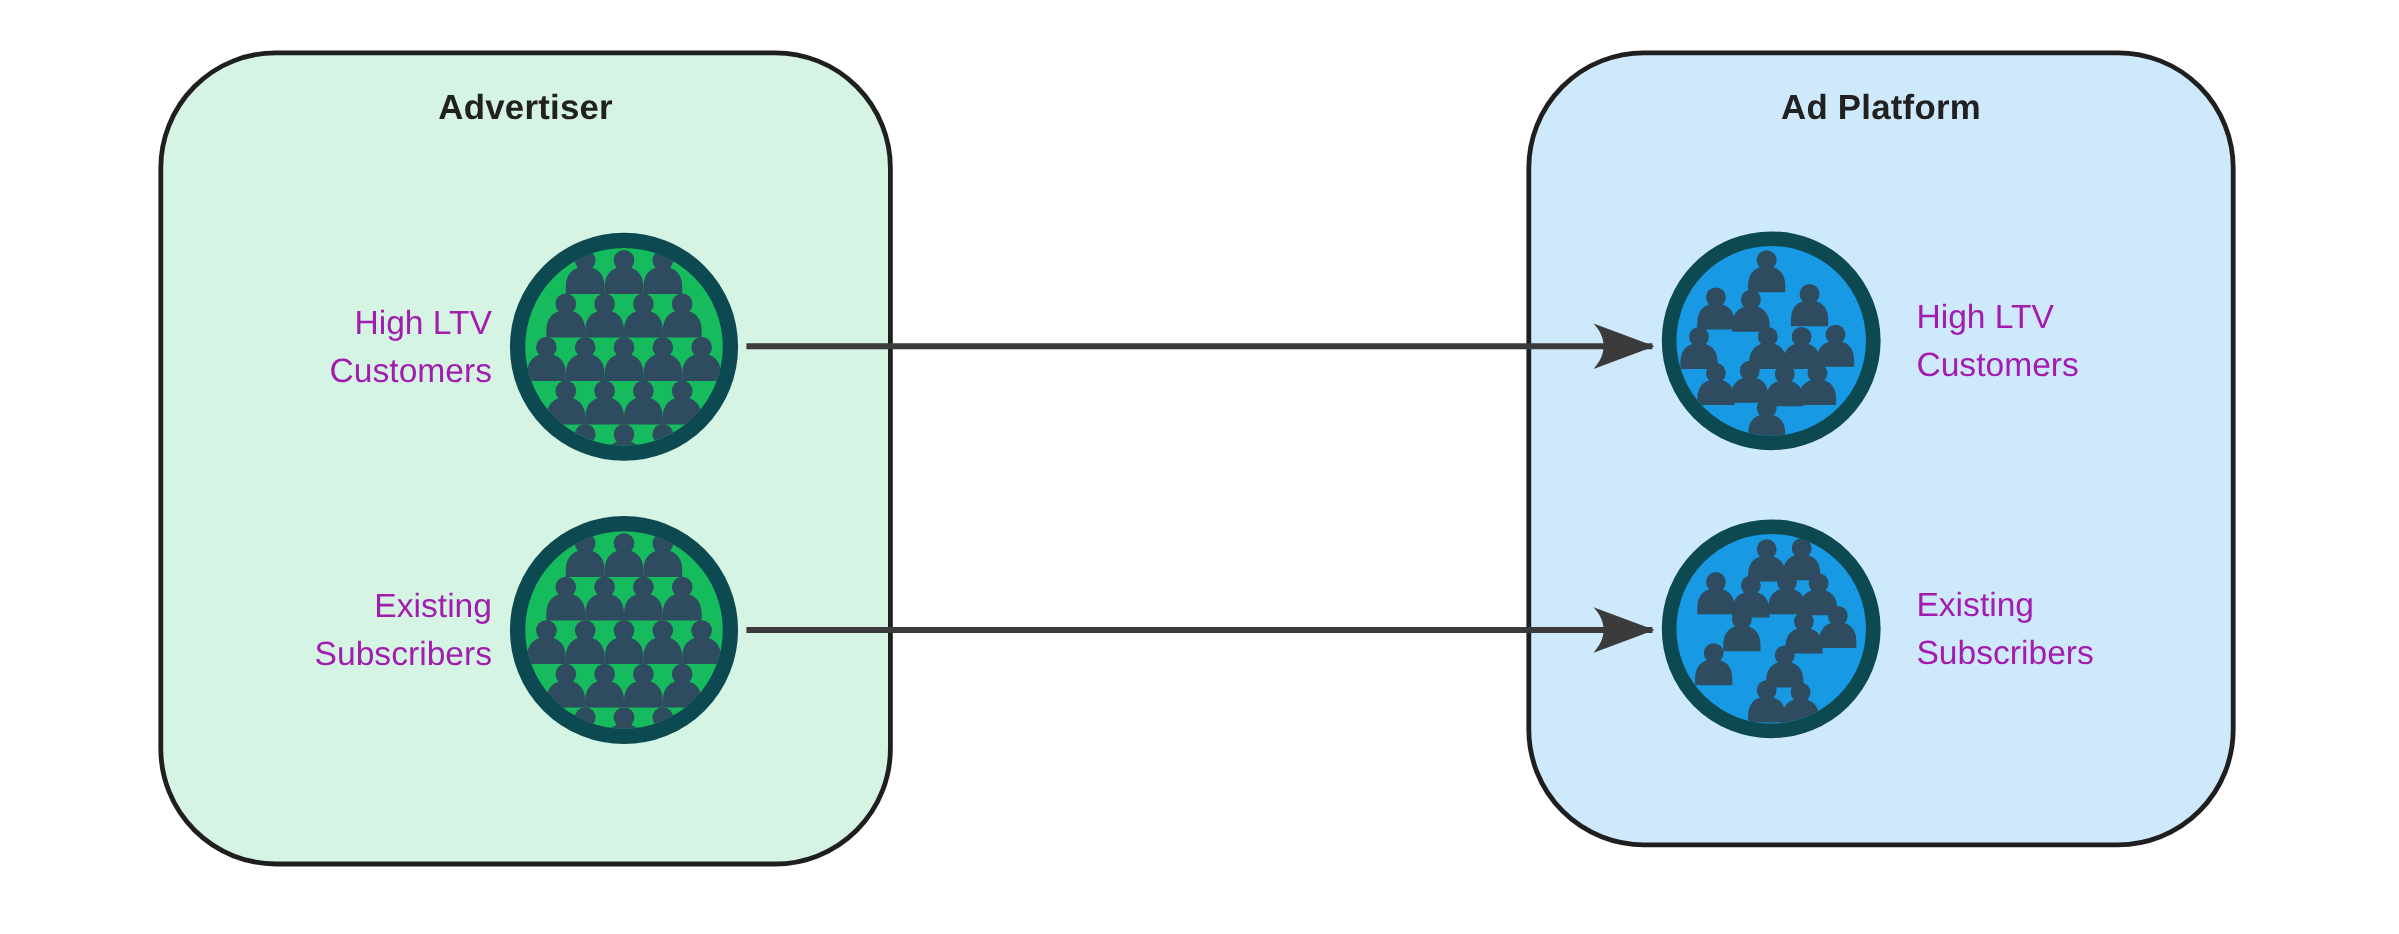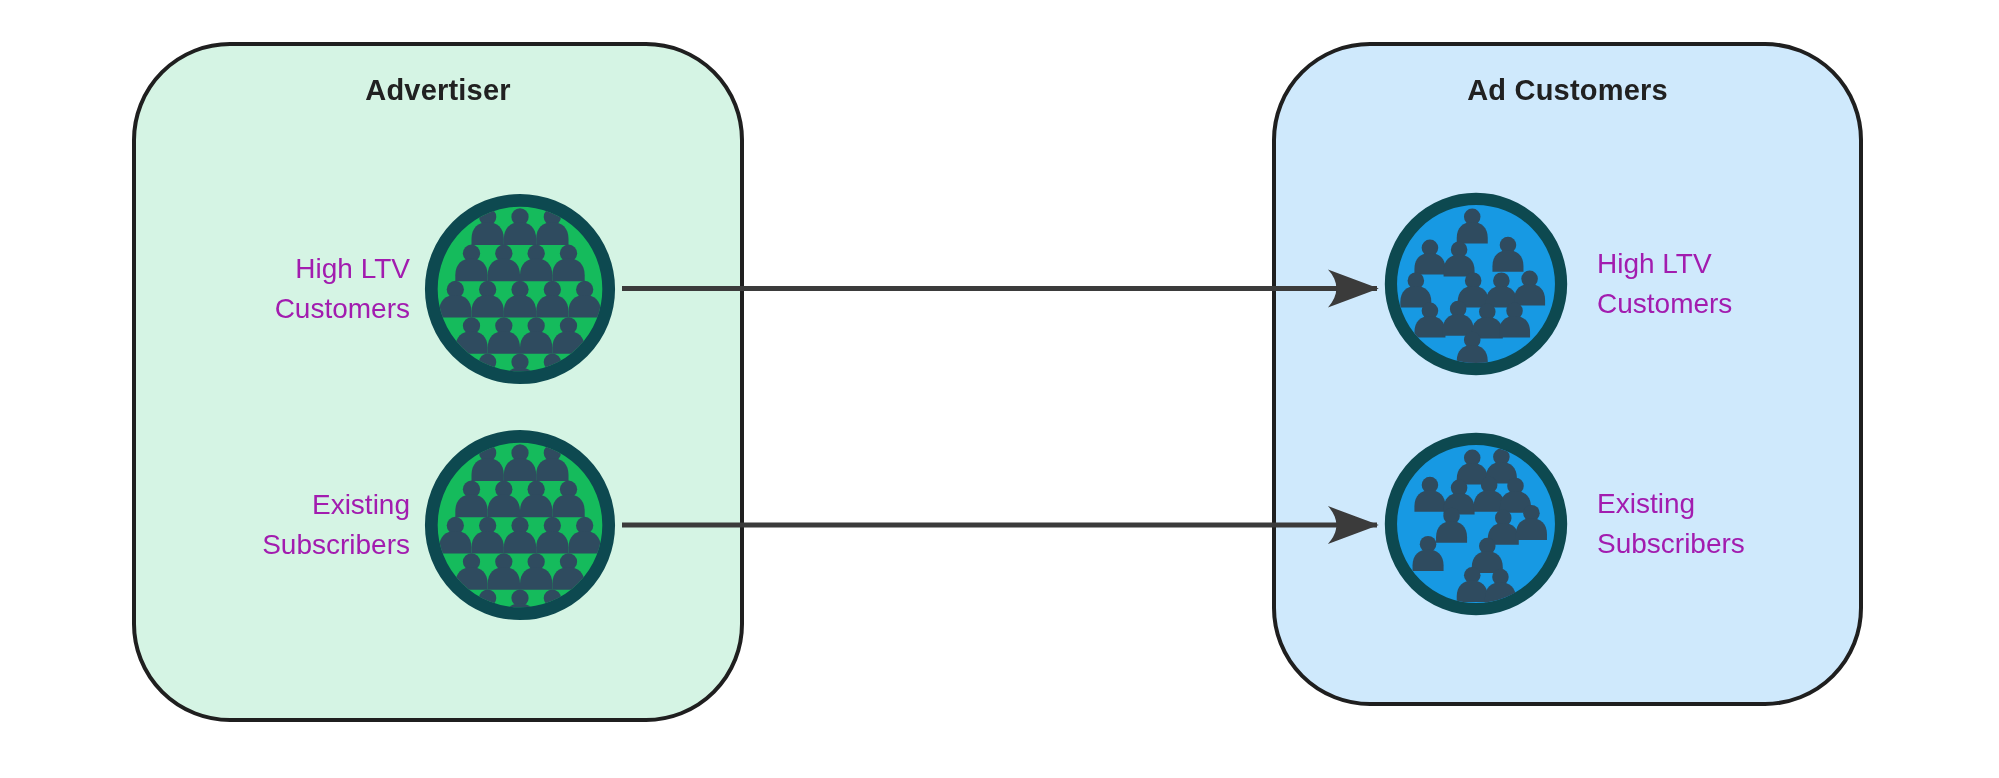--- a/index.html
+++ b/index.html
@@ -58,21 +58,21 @@
       <marker id="arrowhead" viewBox="0 0 12 9" refX="11.2" refY="4.5" markerWidth="54" markerHeight="45" markerUnits="userSpaceOnUse" orient="auto">
         <path d="M0.3,0.3 L11.6,4.5 L0.3,8.7 C2.8,6 2.8,3 0.3,0.3 Z" fill="var(--arrow,#3b3b3b)"></path>
       </marker>
     </defs>
   </svg>
 
   <div class="panel advertiser">
     <div class="panel-title">Advertiser</div>
   </div>
   <div class="panel platform">
-    <div class="panel-title">Ad Customers</div>
+    <div class="panel-title">Ad Platform</div>
   </div>
 
   <svg class="arrows">
     <line x1="622" y1="288.5" x2="1377" y2="288.5" stroke="var(--arrow,#3b3b3b)" stroke-width="5" marker-end="url(#arrowhead)"></line>
     <line x1="622" y1="525" x2="1377" y2="525" stroke="var(--arrow,#3b3b3b)" stroke-width="5" marker-end="url(#arrowhead)"></line>
   </svg>
 
   <svg class="audience a-l1" viewBox="-100 -100 200 200">
       <defs>
         <clipPath id="clip-aud-0">

